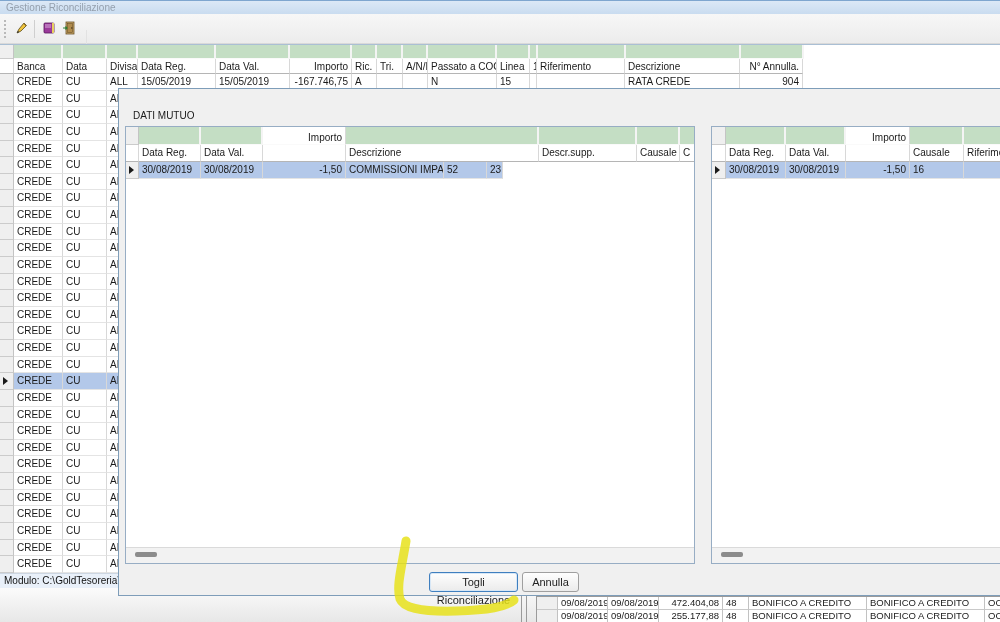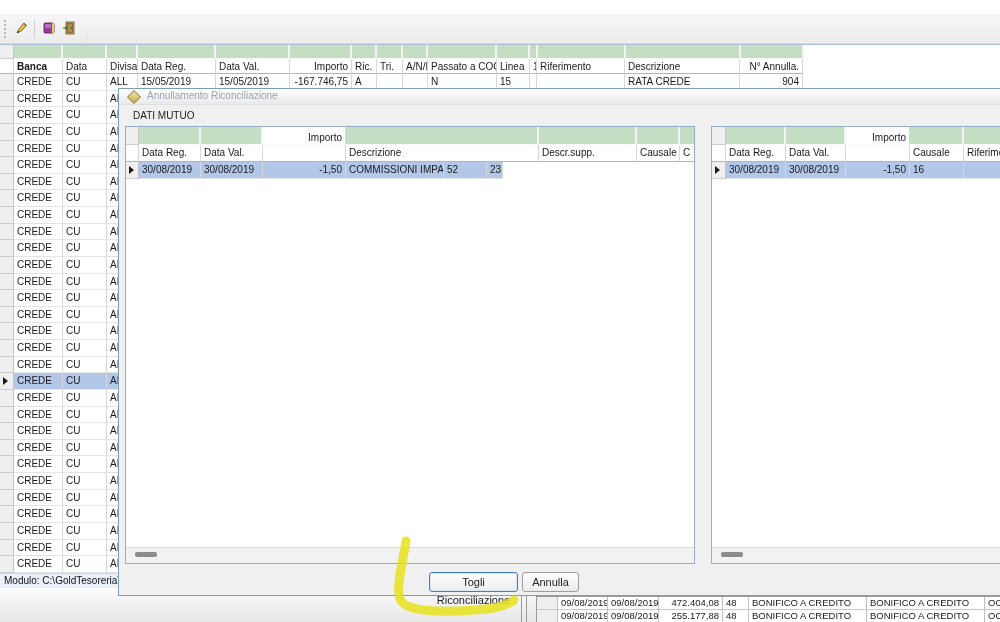--- a/index.html
+++ b/index.html
@@ -72,20 +72,23 @@
   #btn-togli{left:310px;width:89px;border:1px solid #3f7fbf;box-shadow:inset 0 0 0 1px #d7e7f6;}
   #btn-annulla{left:403px;width:57px;border:1px solid #9f9f9f;}
   
   .marker-layer{position:absolute;left:0;top:0;width:1000px;height:622px;z-index:30;pointer-events:none;}
 </style>
 </head>
 <body>
 
 <div class="screen" style="--green: #c4dec4; --sel: #b3c8e9;">
 
+  <div class="titlebar">
+    <span class="titlebar-text">Gestione Riconciliazione</span>
+  </div>
 
   <div class="toolbar">
     <span class="grip"></span>
     <span class="tbtn" style="left:12px">
       <svg viewBox="0 0 16 16">
         <path d="M4 13 L6 9 L11 3 L13.5 5.5 L8 11 Z" fill="#f0c43c" stroke="#5a4a18" stroke-width="0.8"></path>
         <path d="M4 13 L6.3 12.3 L4.8 10.8 Z" fill="#333"></path>
         <path d="M10.5 3.5 L13 6" stroke="#8a6a20" stroke-width="0.8"></path>
       </svg>
     </span>
@@ -124,21 +127,21 @@
         <div class="c g" style="width: 25px;"></div>
         <div class="c g" style="width: 69px;"></div>
         <div class="c g" style="width: 33px;"></div>
         <div class="c g" style="width: 7px;"></div>
         <div class="c g" style="width: 88px;"></div>
         <div class="c g" style="width: 115px;"></div>
         <div class="c g" style="width: 63px;"></div>
       </div>
       <div class="row h2">
         <div class="c hl" style="width: 14px;"></div>
-        <div class="c hl" style="width: 49px; font-weight: bold;">Banca</div>
+        <div class="c hl" style="width: 49px;">Banca</div>
         <div class="c hl" style="width: 44px;">Data</div>
         <div class="c hl" style="width: 31px;">Divisa</div>
         <div class="c hl" style="width: 78px;">Data Reg.</div>
         <div class="c hl" style="width: 74px;">Data Val.</div>
         <div class="c hl ra" style="width: 62px;">Importo</div>
         <div class="c hl" style="width: 25px;">Ric.</div>
         <div class="c hl" style="width: 26px;">Tri.</div>
         <div class="c hl" style="width: 25px;">A/N/P</div>
         <div class="c hl" style="width: 69px;">Passato a COGE</div>
         <div class="c hl" style="width: 33px;">Linea</div>
@@ -714,24 +717,20 @@
         <div class="c" style="width: 51px;">09/08/2019</div>
         <div class="c ra" style="width: 64px;">255.177,88</div>
         <div class="c" style="width: 26px;">48</div>
         <div class="c" style="width: 118px;">BONIFICO A CREDITO</div>
         <div class="c" style="width: 118px;">BONIFICO A CREDITO</div>
         <div class="c" style="width: 60px;">OCYY</div>
       </div>
     </div>
 
   <div class="dialog">
-    <div class="dlg-title">
-      <span class="dlg-diamond"></span>
-      <span class="dlg-title-text">Annullamento Riconciliazione</span>
-    </div>
     <div class="dlg-section">DATI MUTUO</div>
 
     <div id="dlg-left-grid" class="dlg-grid">
         <div class="row h1">
           <div class="c rh" style="width: 13px;"></div>
           <div class="c g" style="width: 62px;"></div>
           <div class="c g" style="width: 62px;"></div>
           <div class="c impcell" style="width: 83px;">Importo</div>
           <div class="c g" style="width: 193px;"></div>
           <div class="c g" style="width: 98px;"></div>

